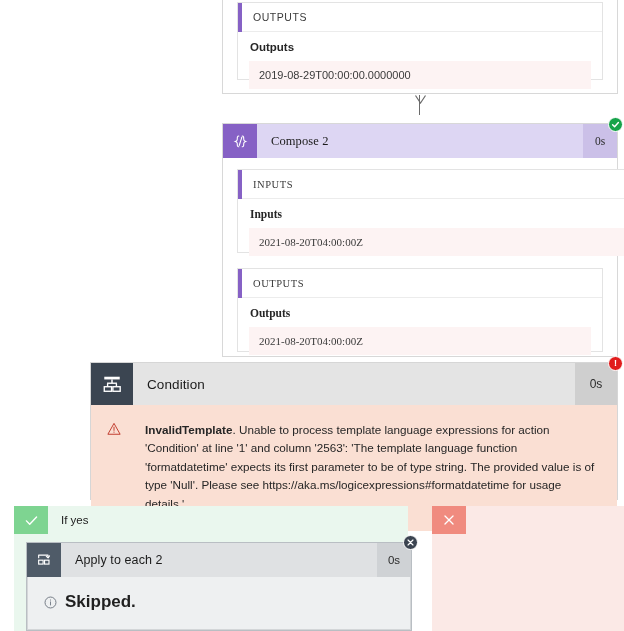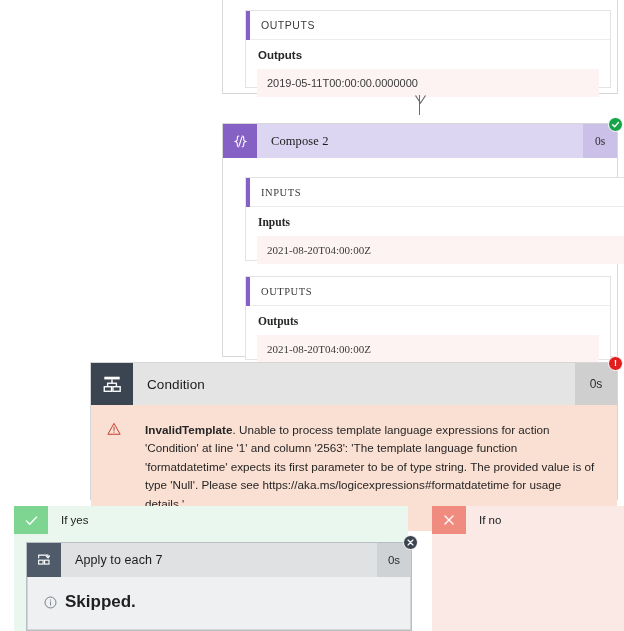--- a/index.html
+++ b/index.html
@@ -58,21 +58,21 @@
 
   
   .loop-head { background: #dfe1e3; }
   .loop-head .card-icon { background: #4f5b68; }
   .loop-head .card-dur { background: #cfd2d5; }
 
   
   .io-panel {
     border: 1px solid #e3e3e3;
     background: #fff;
-    margin: 8px;
+    margin: 0;
   }
   .io-head {
     height: 29px;
     display: flex;
     align-items: center;
     border-bottom: 1px solid #ececec;
     background: #fff;
   }
   .io-bar { width: 4px; height: 29px; background: #8661c5; flex: 0 0 4px; }
   .io-head-label {
@@ -173,21 +173,21 @@
 <div id="stage">
 
   <div class="card" style="left:222px; top:-16px; width:396px; height:110px; border-top:none;">
     <div class="io-panel" style="position:absolute; left:14px; top:18px; width:366px; height:78px;">
       <div class="io-head">
         <div class="io-bar"></div>
         <span class="io-head-label">OUTPUTS</span>
       </div>
       <div class="io-body">
         <div class="io-field-label">Outputs</div>
-        <div class="io-value">2019-05-11T00:00:00.0000000</div>
+        <div class="io-value">2019-08-29T00:00:00.0000000</div>
       </div>
     </div>
   </div>
 
   <div class="connector" style="left:419px; top:95px; width:10px; height:28px;">
     <div class="line" style="height:20px;"></div>
     <svg width="11" height="9" viewBox="0 0 11 9">
       <path d="M0.5 0.5 L5.5 8 L10.5 0.5" fill="none" stroke="#6b6b6b" stroke-width="1.2"></path>
     </svg>
   </div>
@@ -282,21 +282,21 @@
       <div style="position:relative; width:386px; height:89px; border:1px solid #b9bec3; background:#fff;">
         <div class="card-head loop-head">
           <div class="card-icon">
             <svg width="16" height="16" viewBox="0 0 18 18">
               <path d="M3 6.5 L3 3.5 L13.5 3.5 L13.5 6" fill="none" stroke="#ffffff" stroke-width="1.3" stroke-linecap="round" stroke-linejoin="round"></path>
               <path d="M11.6 4.9 L13.6 6.6 L15.2 4.4" fill="none" stroke="#ffffff" stroke-width="1.3" stroke-linecap="round" stroke-linejoin="round"></path>
               <rect x="3" y="9.2" width="5" height="4.4" fill="none" stroke="#ffffff" stroke-width="1.3"></rect>
               <rect x="9.6" y="9.2" width="5" height="4.4" fill="none" stroke="#ffffff" stroke-width="1.3"></rect>
             </svg>
           </div>
-          <div class="card-title">Apply to each 7</div>
+          <div class="card-title">Apply to each 2</div>
           <div class="card-dur">0s</div>
           <div class="badge badge-close" style="right:-7px; top:-8px;">
             <svg width="7" height="7" viewBox="0 0 8 8">
               <path d="M1.2 1.2 L6.8 6.8 M6.8 1.2 L1.2 6.8" stroke="#ffffff" stroke-width="1.4" stroke-linecap="round"></path>
             </svg>
           </div>
         </div>
 
         <div class="skipped-body">
           <span style="display:flex;">
@@ -312,18 +312,17 @@
     </div>
   </div>
 
   <div class="branch" style="left:432px; top:506px; width:192px; height:125px;">
     <div class="branch-head no-head">
       <div class="branch-ico">
         <svg width="14" height="14" viewBox="0 0 16 16">
           <path d="M3.4 3.4 L12.6 12.6 M12.6 3.4 L3.4 12.6" stroke="#ffffff" stroke-width="1.5" stroke-linecap="round"></path>
         </svg>
       </div>
-      <div class="branch-label">If no</div>
     </div>
     <div class="branch-body-no" style="height:97px;"></div>
   </div>
 
 </div>
 
 </body></html>

